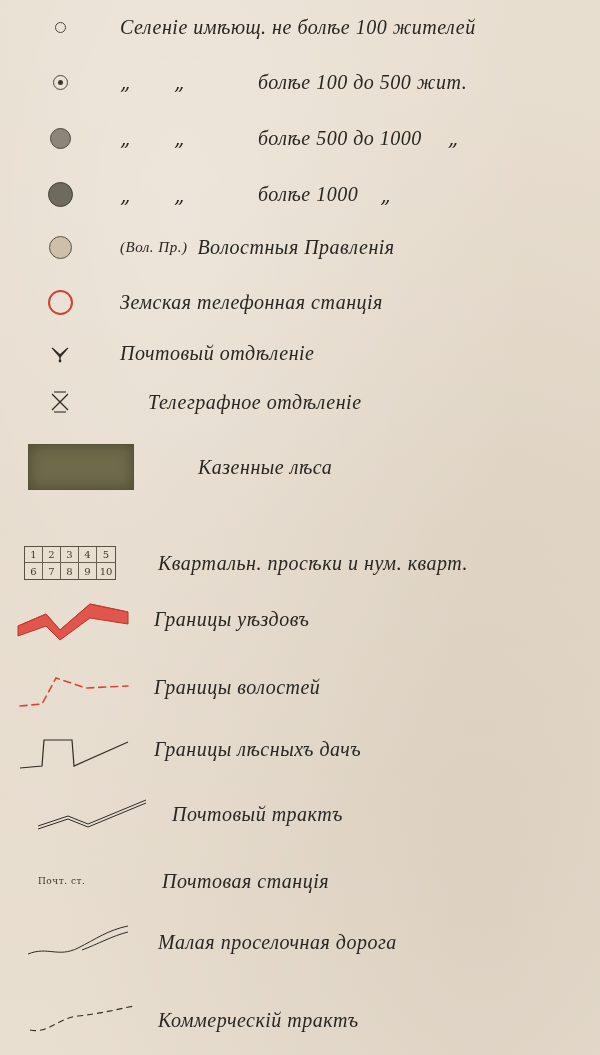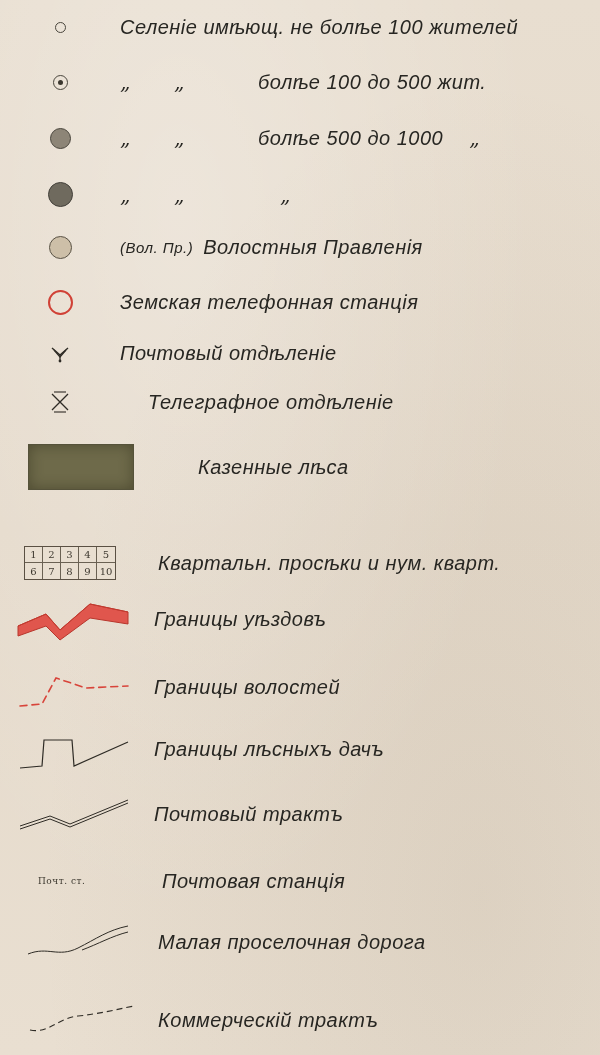--- a/index.html
+++ b/index.html
@@ -34,21 +34,21 @@
     justify-content:flex-start;
     flex:0 0 120px;
   }
   .label{
     font-style:italic;
     color:#2b2a26;
     white-space:nowrap;
     letter-spacing:0.5px;
   }
   .cursive{
-    font-family:Liberation Sans, sans-serif;
+    font-family:Liberation Serif, serif;
     font-style:italic;
     font-size:20px;
     color:#272622;
   }
   .cursive.sm{font-size:18px;}
   .ditto{
     font-style:italic;
     font-size:20px;
     color:#272622;
   }
@@ -136,20 +136,21 @@
     <div class="label cursive">болѣе 500 до 1000</div>
     <div class="ditto" style="margin-left:26px;">„</div>
   </div>
 
   <div class="row" style="left:0px;top:182px;">
     <div class="sym" style="justify-content:center;">
       <span class="circ c-big"></span>
     </div>
     <div style="width:54px;" class="ditto">„</div>
     <div style="width:84px;" class="ditto">„</div>
+    <div class="label cursive">болѣе          1000</div>
     <div class="ditto" style="margin-left:22px;">„</div>
   </div>
 
   <div class="row" style="left:0px;top:236px;">
     <div class="sym" style="justify-content:center;">
       <span class="circ c-vol"></span>
     </div>
     <div class="label cursive sm" style="font-size:15px;margin-right:10px;">(Вол. Пр.)</div>
     <div class="label cursive">Волостныя  Правленія</div>
   </div>
@@ -230,21 +231,21 @@
 
   <div class="row" style="left:0px;top:726px;">
     <div class="sym" style="justify-content:flex-start;padding-left:16px;">
       <svg width="118" height="46" viewBox="0 0 118 46">
         <path d="M4 42 L26 40 L28 14 L56 14 L58 40 L112 16" fill="none" stroke="#2e2b25" stroke-width="1.2"></path>
       </svg>
     </div>
     <div class="label cursive" style="margin-left:18px;">Границы лѣсныхъ дачъ</div>
   </div>
 
-  <div class="row" style="left:0px;top:794px;">
+  <div class="row" style="left:18px;top:794px;">
     <div class="sym" style="justify-content:flex-start;padding-left:16px;">
       <svg width="118" height="40" viewBox="0 0 118 40">
         <path d="M4 32 L34 22 L54 30 L112 6" fill="none" stroke="#2e2b25" stroke-width="1"></path>
         <path d="M4 35 L34 25 L54 33 L112 9" fill="none" stroke="#2e2b25" stroke-width="1"></path>
       </svg>
     </div>
     <div class="label cursive" style="margin-left:18px;">Почтовый трактъ</div>
   </div>
 
   <div class="row" style="left:0px;top:870px;">

